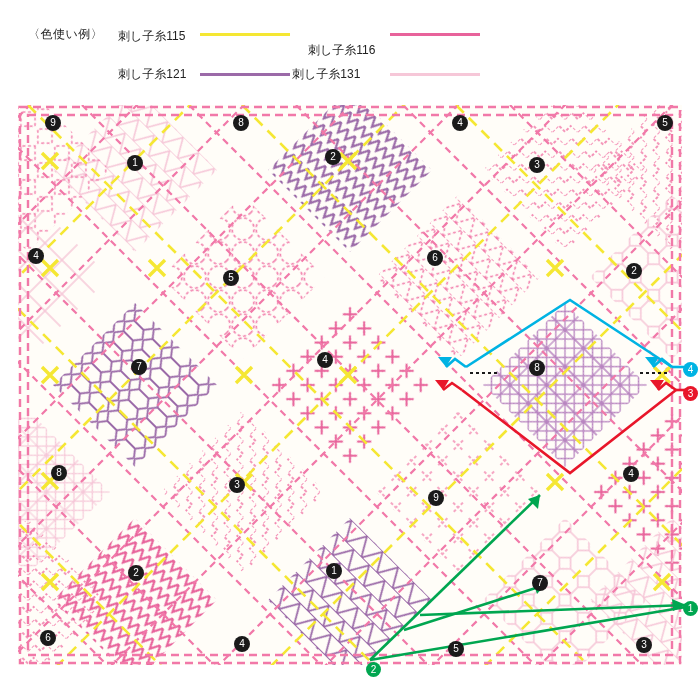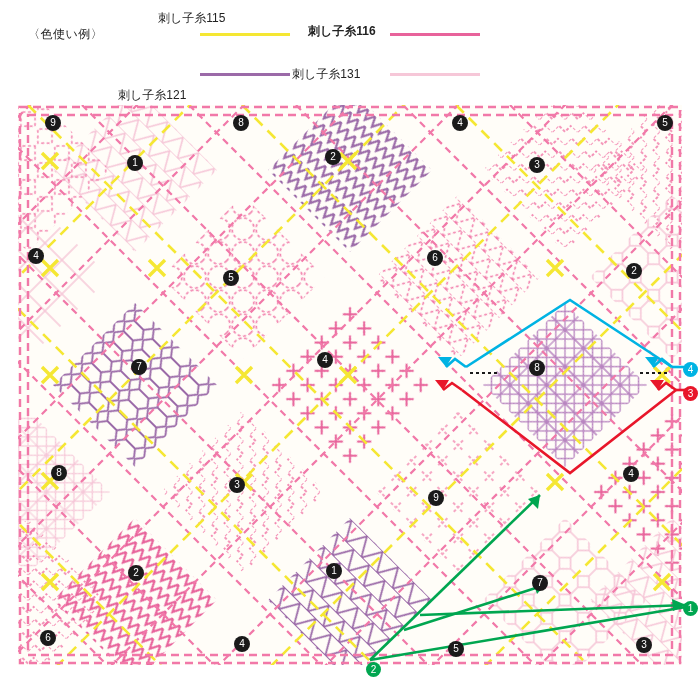--- a/index.html
+++ b/index.html
@@ -44,27 +44,27 @@
   .edge-label.cyan { background:#00b3e3; }
   .edge-label.red  { background:#e8162a; }
   .edge-label.green{ background:#00a650; }
 </style>
 </head>
 <body>
 
 <div class="legend">
   <div class="legend-title">〈色使い例〉</div>
 
-  <div class="lg-label" style="left:118px; top:10px;margin-left:40px;">刺し子糸115</div>
+  <div class="lg-label" style="left:118px; top:28px;">刺し子糸115</div>
   <div class="lg-line" style="left:200px; top:33px; width:90px; border-top-color:#f5e733;"></div>
 
-  <div class="lg-label" style="left:308px; top:23px;font-weight:bold;">刺し子糸116</div>
+  <div class="lg-label" style="left:308px; top:42px;">刺し子糸116</div>
   <div class="lg-line" style="left:390px; top:33px; width:90px; border-top-color:#e8639b;"></div>
 
-  <div class="lg-label" style="left:118px; top:66px;margin-top:21px;">刺し子糸121</div>
+  <div class="lg-label" style="left:118px; top:66px;">刺し子糸121</div>
   <div class="lg-line" style="left:200px; top:73px; width:90px; border-top-color:#9b6aa8;"></div>
 
   <div class="lg-label" style="left:292px; top:66px;">刺し子糸131</div>
   <div class="lg-line" style="left:390px; top:73px; width:90px; border-top-color:#f6c7d8;"></div>
 </div>
 
 <div class="diagram">
 <svg width="700" height="605" viewBox="0 0 700 605">
   <defs>
 

